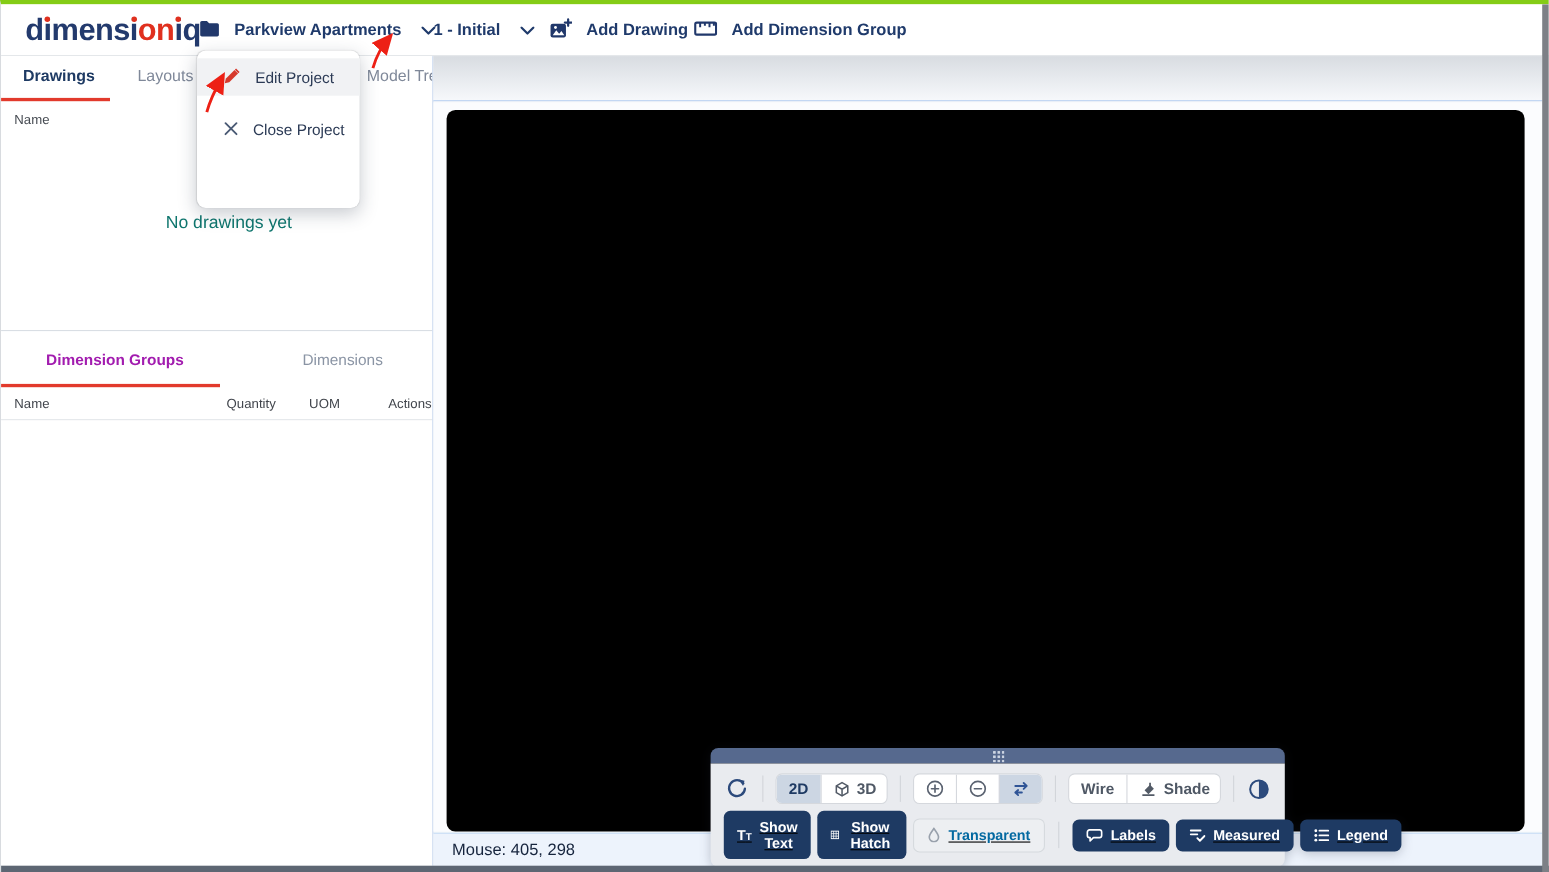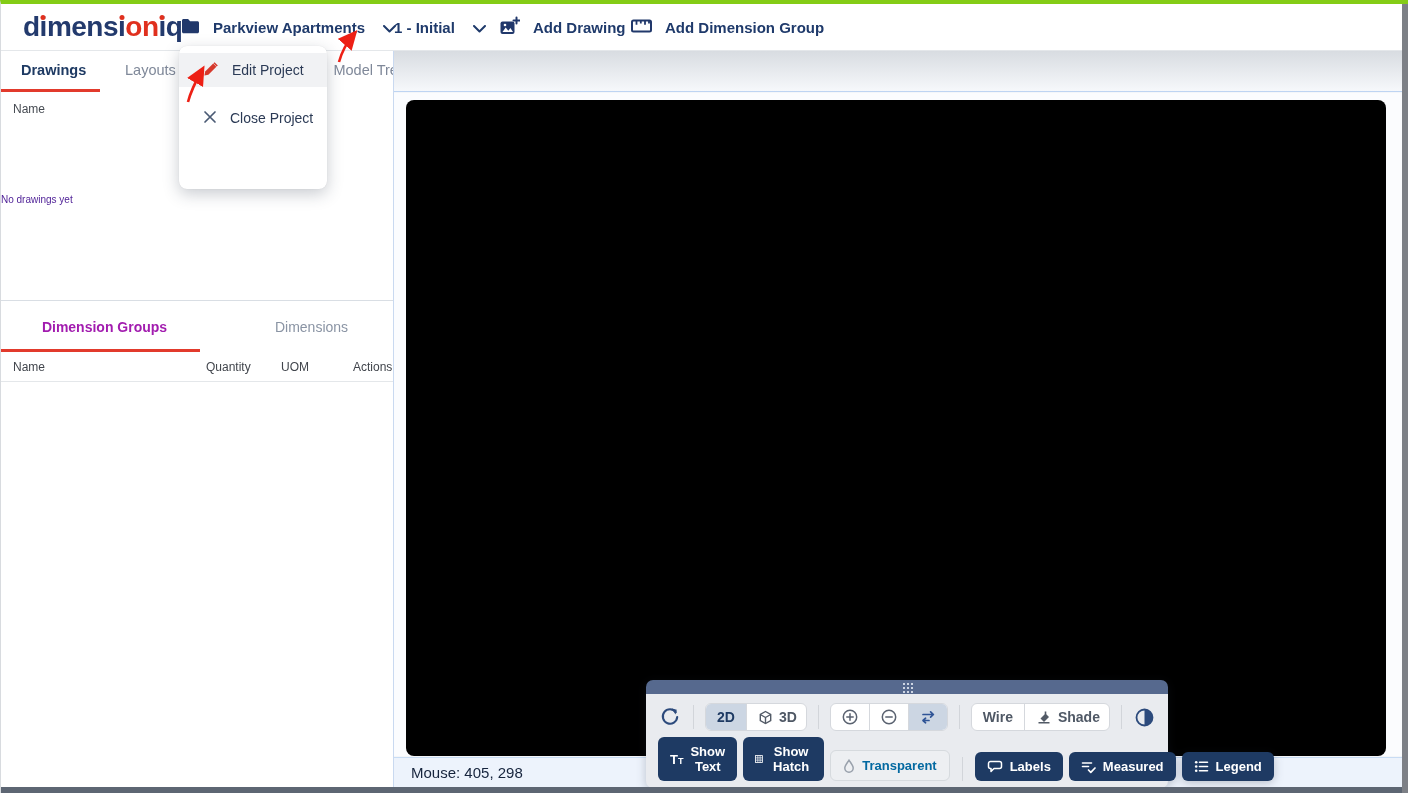--- a/index.html
+++ b/index.html
@@ -24,21 +24,21 @@
   .sidebar { position:absolute; left:0; top:47px; width:415px; bottom:6px; background:#fff; border-right:1px solid #dde2e9; }
   .side-tabs { position:relative; height:41px; }
   .side-tab { position:absolute; top:11px; font-size:14.5px; color:#7f8899; cursor:pointer; }
   .side-tab.active { color:#1e3a63; font-weight:700; }
   .side-tab.t-drawings { left:20px; }
   .side-tab.t-layouts { left:124px; }
   .side-tab.t-modeltree { right:9px; }
   .tab-underline { position:absolute; left:0; bottom:0; width:99px; height:3px; background:#e23a2c; }
   .drawings-panel { position:relative; height:208px; }
   .name-header { padding:10px 0 0 12px; font-size:12px; color:#464b52; }
-  .empty-text { margin-top:78px; text-align:left; font-size:10px; color:#4c1d95; }
+  .empty-text { margin-top:78px; text-align:center; font-size:16px; color:#0f766e; }
   .dim-tabs { position:relative; height:52px; border-top:1px solid #d9dee4; display:flex; }
   .dim-tab { flex:1; display:flex; align-items:center; justify-content:center; font-size:14px; color:#8a94a4; cursor:pointer; }
   .dim-tab.active { color:#a21caf; font-weight:700; }
   .dim-underline { position:absolute; left:0; bottom:0; width:199px; height:3px; background:#e23a2c; }
   .dim-header { position:relative; height:30px; border-bottom:1px solid #e4e7ea; font-size:12px; color:#41454c; }
   .dim-header span { position:absolute; top:8px; }
   .dh-0 { left:12px; } .dh-1 { left:205px; } .dh-2 { left:280px; } .dh-3 { left:352px; }
 
   
   .main { position:absolute; left:392px; right:6px; top:47px; bottom:6px; background:#f4f6f9; border-left:1px solid #c9d9f0; }
@@ -47,21 +47,21 @@
   .canvas { position:absolute; left:12px; top:7px; right:16px; bottom:0; background:#000; border-radius:8px; z-index:1; }
   .statusbar { position:absolute; left:0; right:0; bottom:0; height:30px; background:#edf3fc; border-top:1px solid #c8dcf4; }
   .statusbar span { display:block; line-height:29px; padding-left:17px; font-size:15px; font-weight:400; color:#16243d; }
 
   
   .toolbar { position:absolute; left:252px; top:587px; width:522px; z-index:5; filter:drop-shadow(0 2px 5px rgba(30,40,60,.25)); }
   .tb-drag { height:14px; background:#56698e; border-radius:7px 7px 0 0; display:flex; align-items:center; justify-content:center; cursor:grab; }
   .grip { width:11px; height:11px; background-image:radial-gradient(#cdd5e3 1.1px, transparent 1.5px); background-size:4px 4px; }
   .tb-body { background:#e9ebef; border-radius:0 0 7px 7px; padding:6px 12px 7px; }
   .tb-row1 { display:flex; align-items:center; height:34px; gap:11px; }
-  .tb-row2 { display:flex; align-items:flex-end; gap:6px; margin-top:3px; }
+  .tb-row2 { display:flex; align-items:center; gap:6px; margin-top:3px;text-decoration:underline; }
   .vdiv { width:1px; height:24px; background:#d2d5da; flex:none; }
   .icon-btn { background:none; border:none; color:#2c4a7c; display:flex; align-items:center; cursor:pointer; padding:2px; }
   .seg { display:flex; align-items:stretch; background:#fff; border:1px solid #d5d8dd; border-radius:6px; overflow:hidden; }
   .seg button { display:flex; align-items:center; gap:6px; border:none; background:transparent; padding:5px 11px;
                 font-family:"Liberation Sans",sans-serif; font-size:14px; font-weight:600; color:#4f5865; cursor:pointer; }
   .seg button + button { border-left:1px solid #d5d8dd; }
   .seg button.on { background:#ccd6e3; color:#1e3a63; }
   .dark-btn { display:flex; align-items:center; gap:7px; background:#1e3a63; color:#fff; border:none; border-radius:6px;
               padding:7px 12px; font-family:"Liberation Sans",sans-serif; font-size:13px; font-weight:700; cursor:pointer; }
   .ghost-btn { background:#edeff2; color:#0369a1; border:1px solid #d6dade; }

